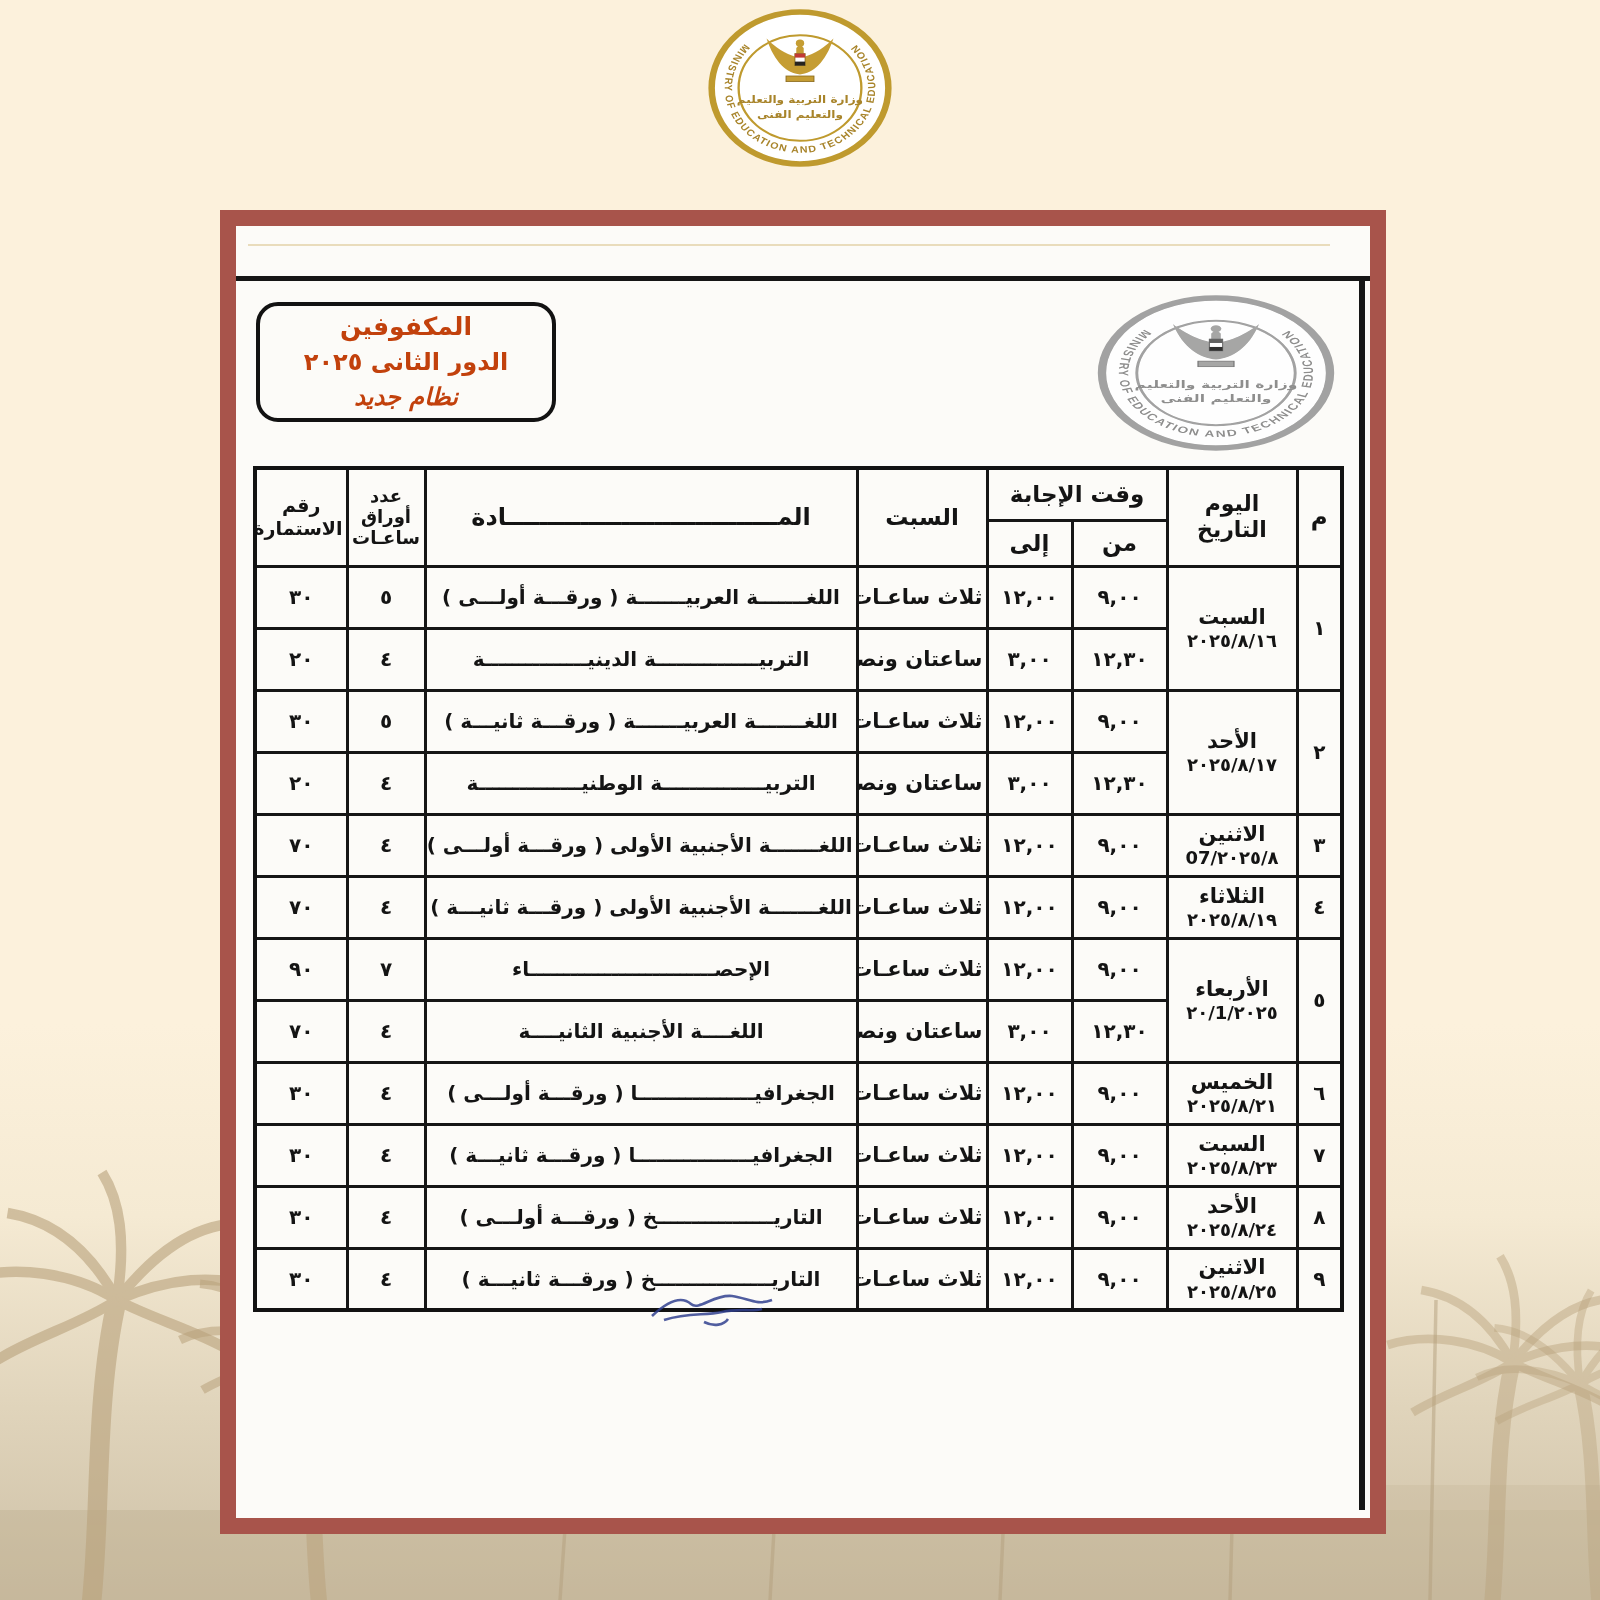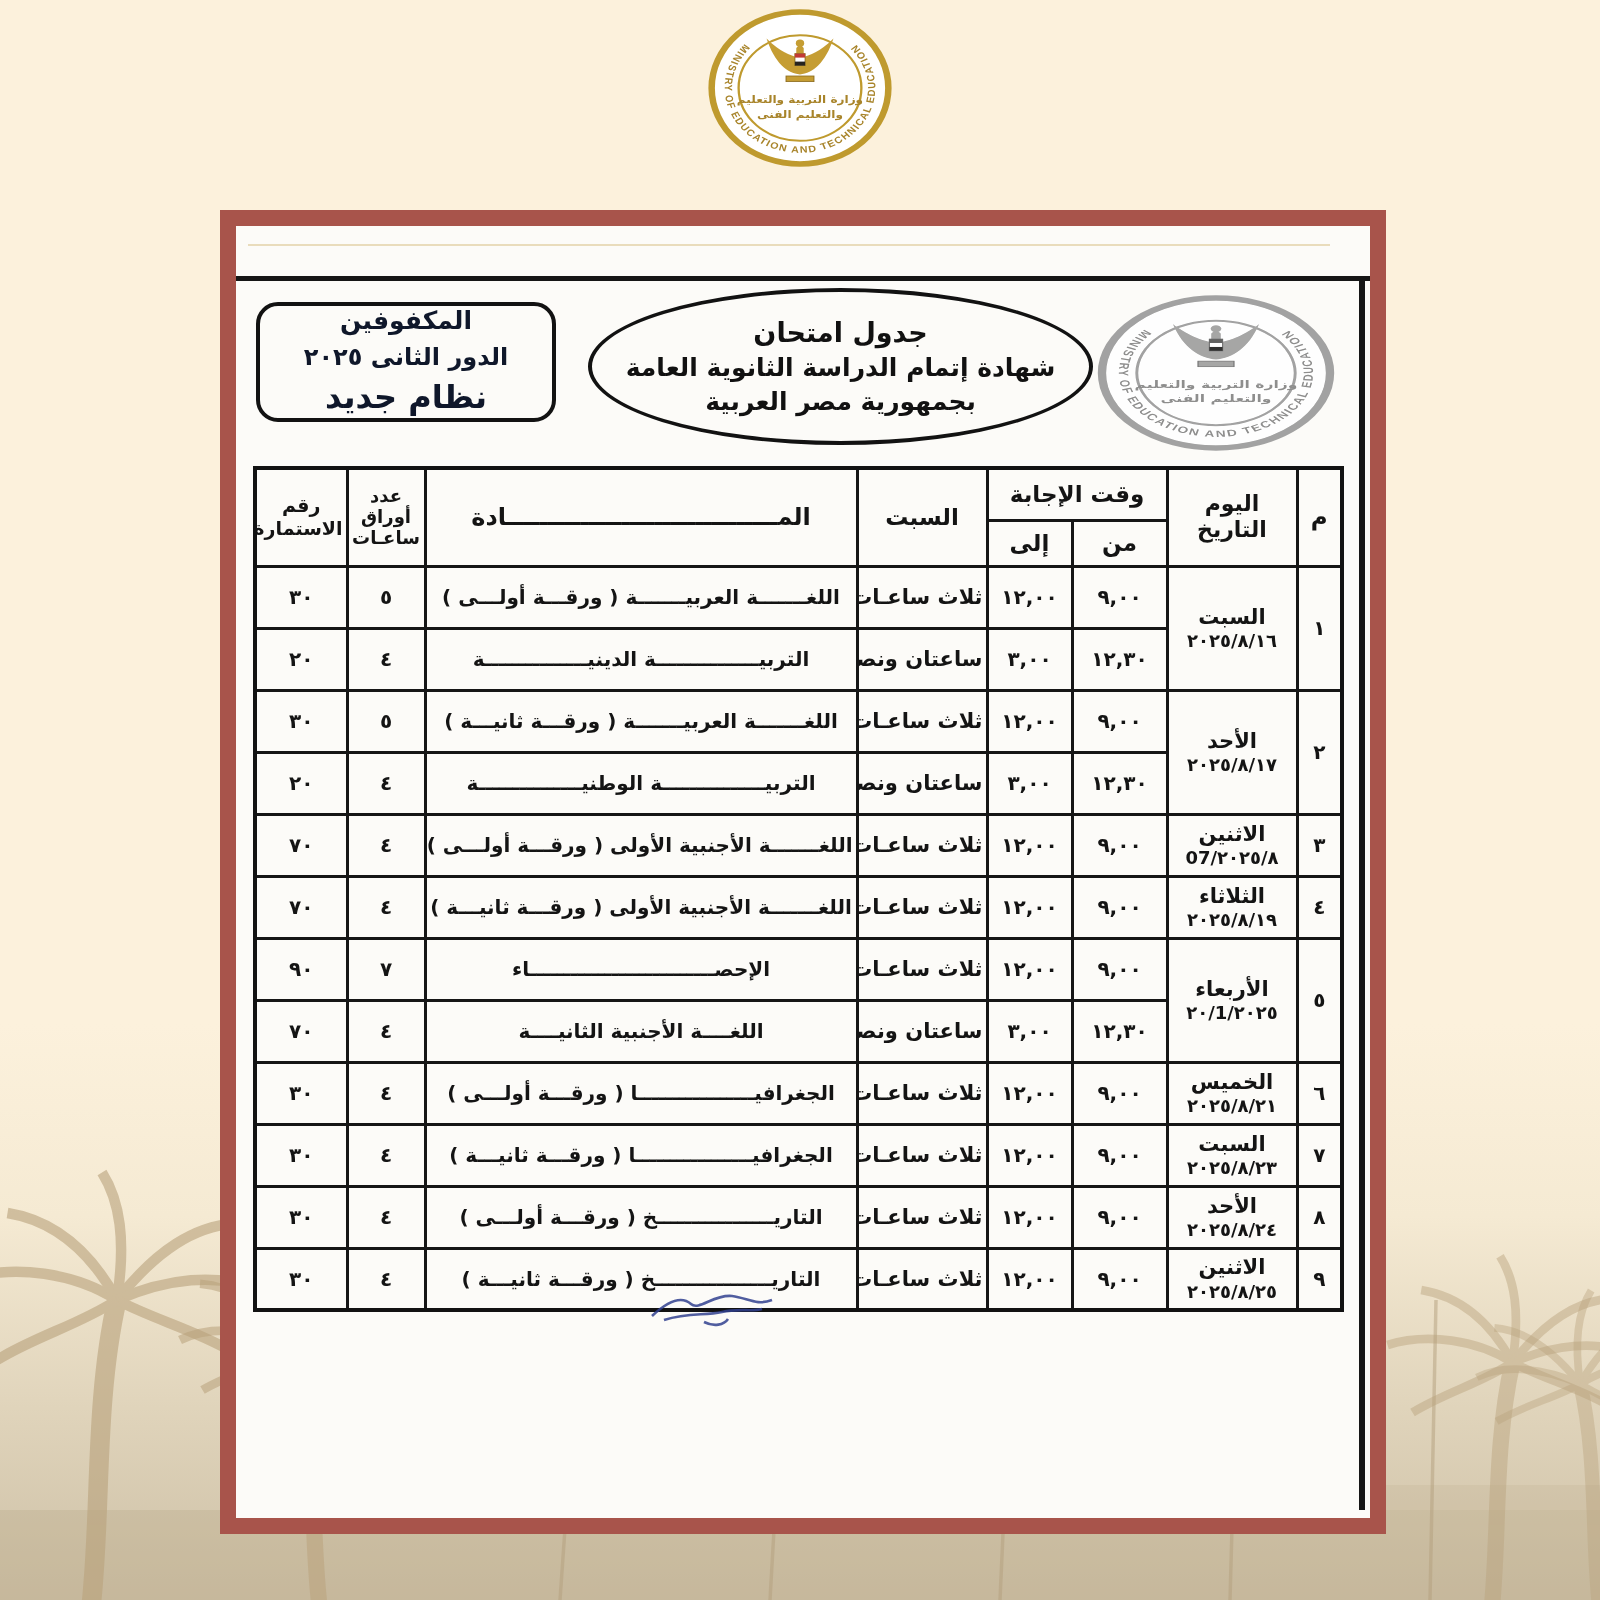--- a/index.html
+++ b/index.html
@@ -14,24 +14,24 @@
   .doc-frame{position:absolute;left:220px;top:210px;width:1166px;height:1324px;
     box-sizing:border-box;border:16px solid #a8544b;background:#fcfbf8;z-index:1;}
   .page{position:relative;width:100%;height:100%;}
   .scan-gold-line{position:absolute;left:12px;right:40px;top:18px;height:2px;background:#d8c38b;opacity:.55;}
   .scan-line-top{position:absolute;left:0;right:0;top:50px;height:5px;background:#161616;}
   .scan-line-right{position:absolute;right:5px;top:50px;bottom:8px;width:6px;background:#161616;}
   
   .corner-box{position:absolute;left:20px;top:76px;width:300px;height:120px;
     box-sizing:border-box;border:4px solid #121212;border-radius:22px;
     display:flex;flex-direction:column;justify-content:center;align-items:center;
-    direction:rtl;color:#0f172a;font-weight:bold;line-height:1.45;text-align:center;}
+    direction:rtl;color:#c2410c;font-weight:bold;line-height:1.45;text-align:center;}
   .corner-box .l1{font-size:25px;}
   .corner-box .l2{font-size:24px;}
-  .corner-box .l3{font-size:32px;}
+  .corner-box .l3{font-size:24px;font-style:italic;}
   .title-oval{position:absolute;left:352px;top:62px;width:505px;height:157px;
     box-sizing:border-box;border:4px solid #121212;border-radius:50%;
     display:flex;flex-direction:column;justify-content:center;align-items:center;
     direction:rtl;color:#111;font-weight:bold;text-align:center;line-height:1.35;}
   .title-oval .l1{font-size:27px;}
   .title-oval .l2{font-size:25px;}
   .title-oval .l3{font-size:25px;}
   .doc-seal{position:absolute;left:860px;top:68px;width:240px;height:158px;
     filter:grayscale(1) contrast(1.05);opacity:.92;}
   
@@ -128,25 +128,20 @@
       <div class="scan-gold-line"></div>
       <div class="scan-line-top"></div>
       <div class="scan-line-right"></div>
 
       <div class="corner-box">
         <div class="l1">المكفوفين</div>
         <div class="l2">الدور الثانى ٢٠٢٥</div>
         <div class="l3">نظام جديد</div>
       </div>
 
-      <div class="title-oval">
-        <div class="l1">جدول امتحان</div>
-        <div class="l2">شهادة إتمام الدراسة الثانوية العامة</div>
-        <div class="l3">بجمهورية مصر العربية</div>
-      </div>
 
       <div class="doc-seal">
         <svg width="240" height="158" viewBox="0 0 200 200" preserveAspectRatio="none">
           <use href="#seal"></use>
         </svg>
       </div>
 
       <table class="sched">
         <colgroup>
           <col style="width:45px">

